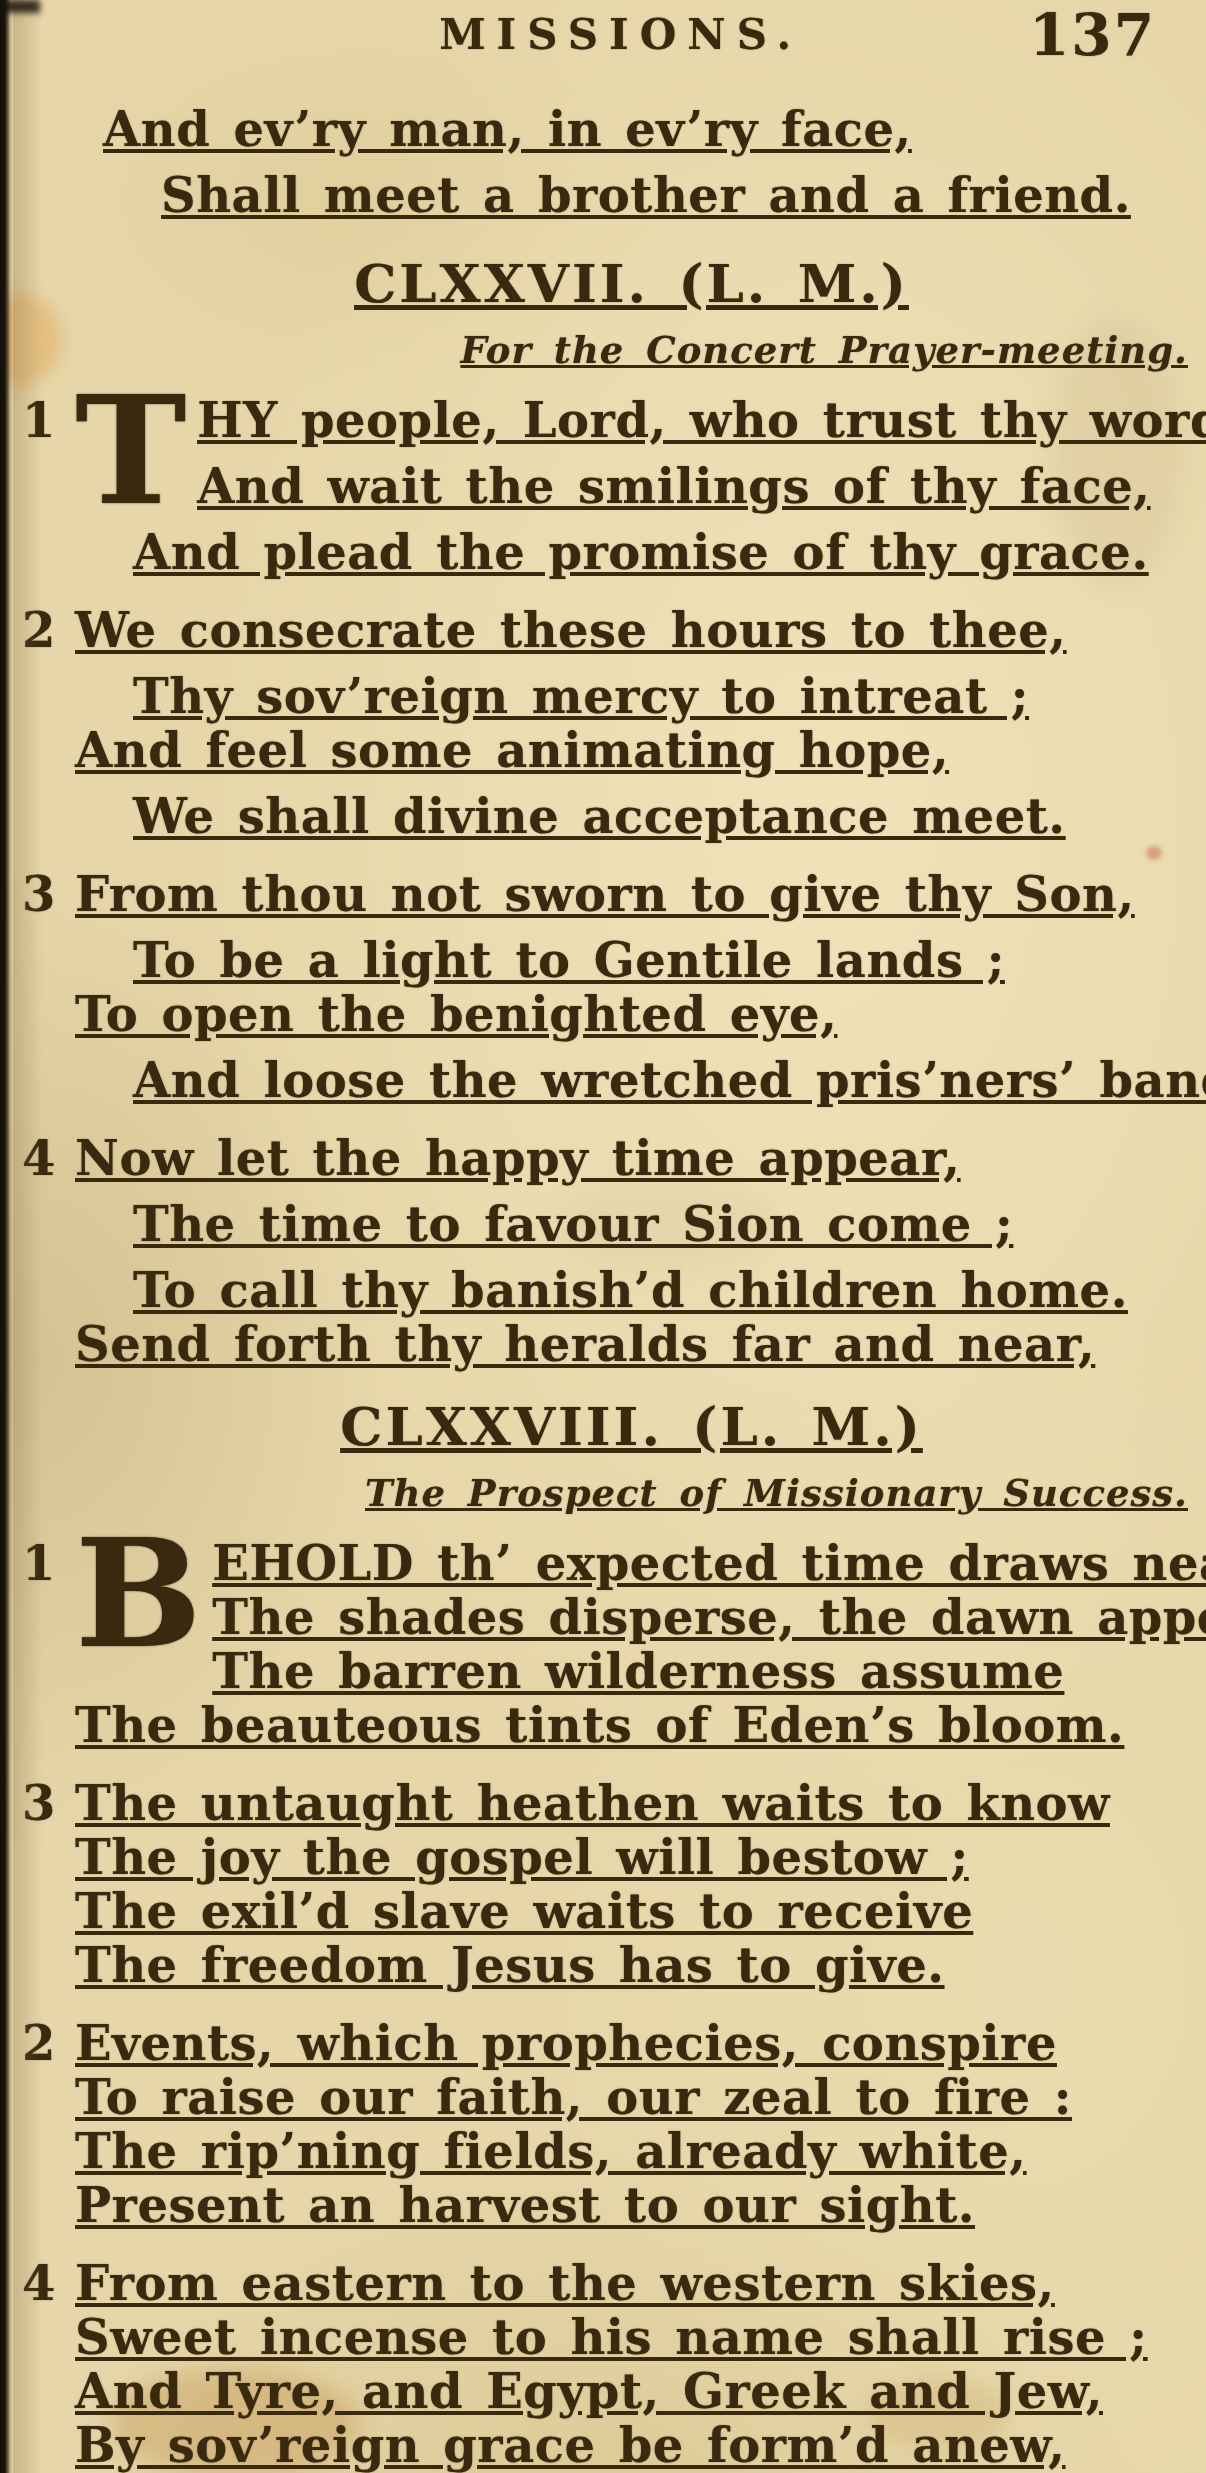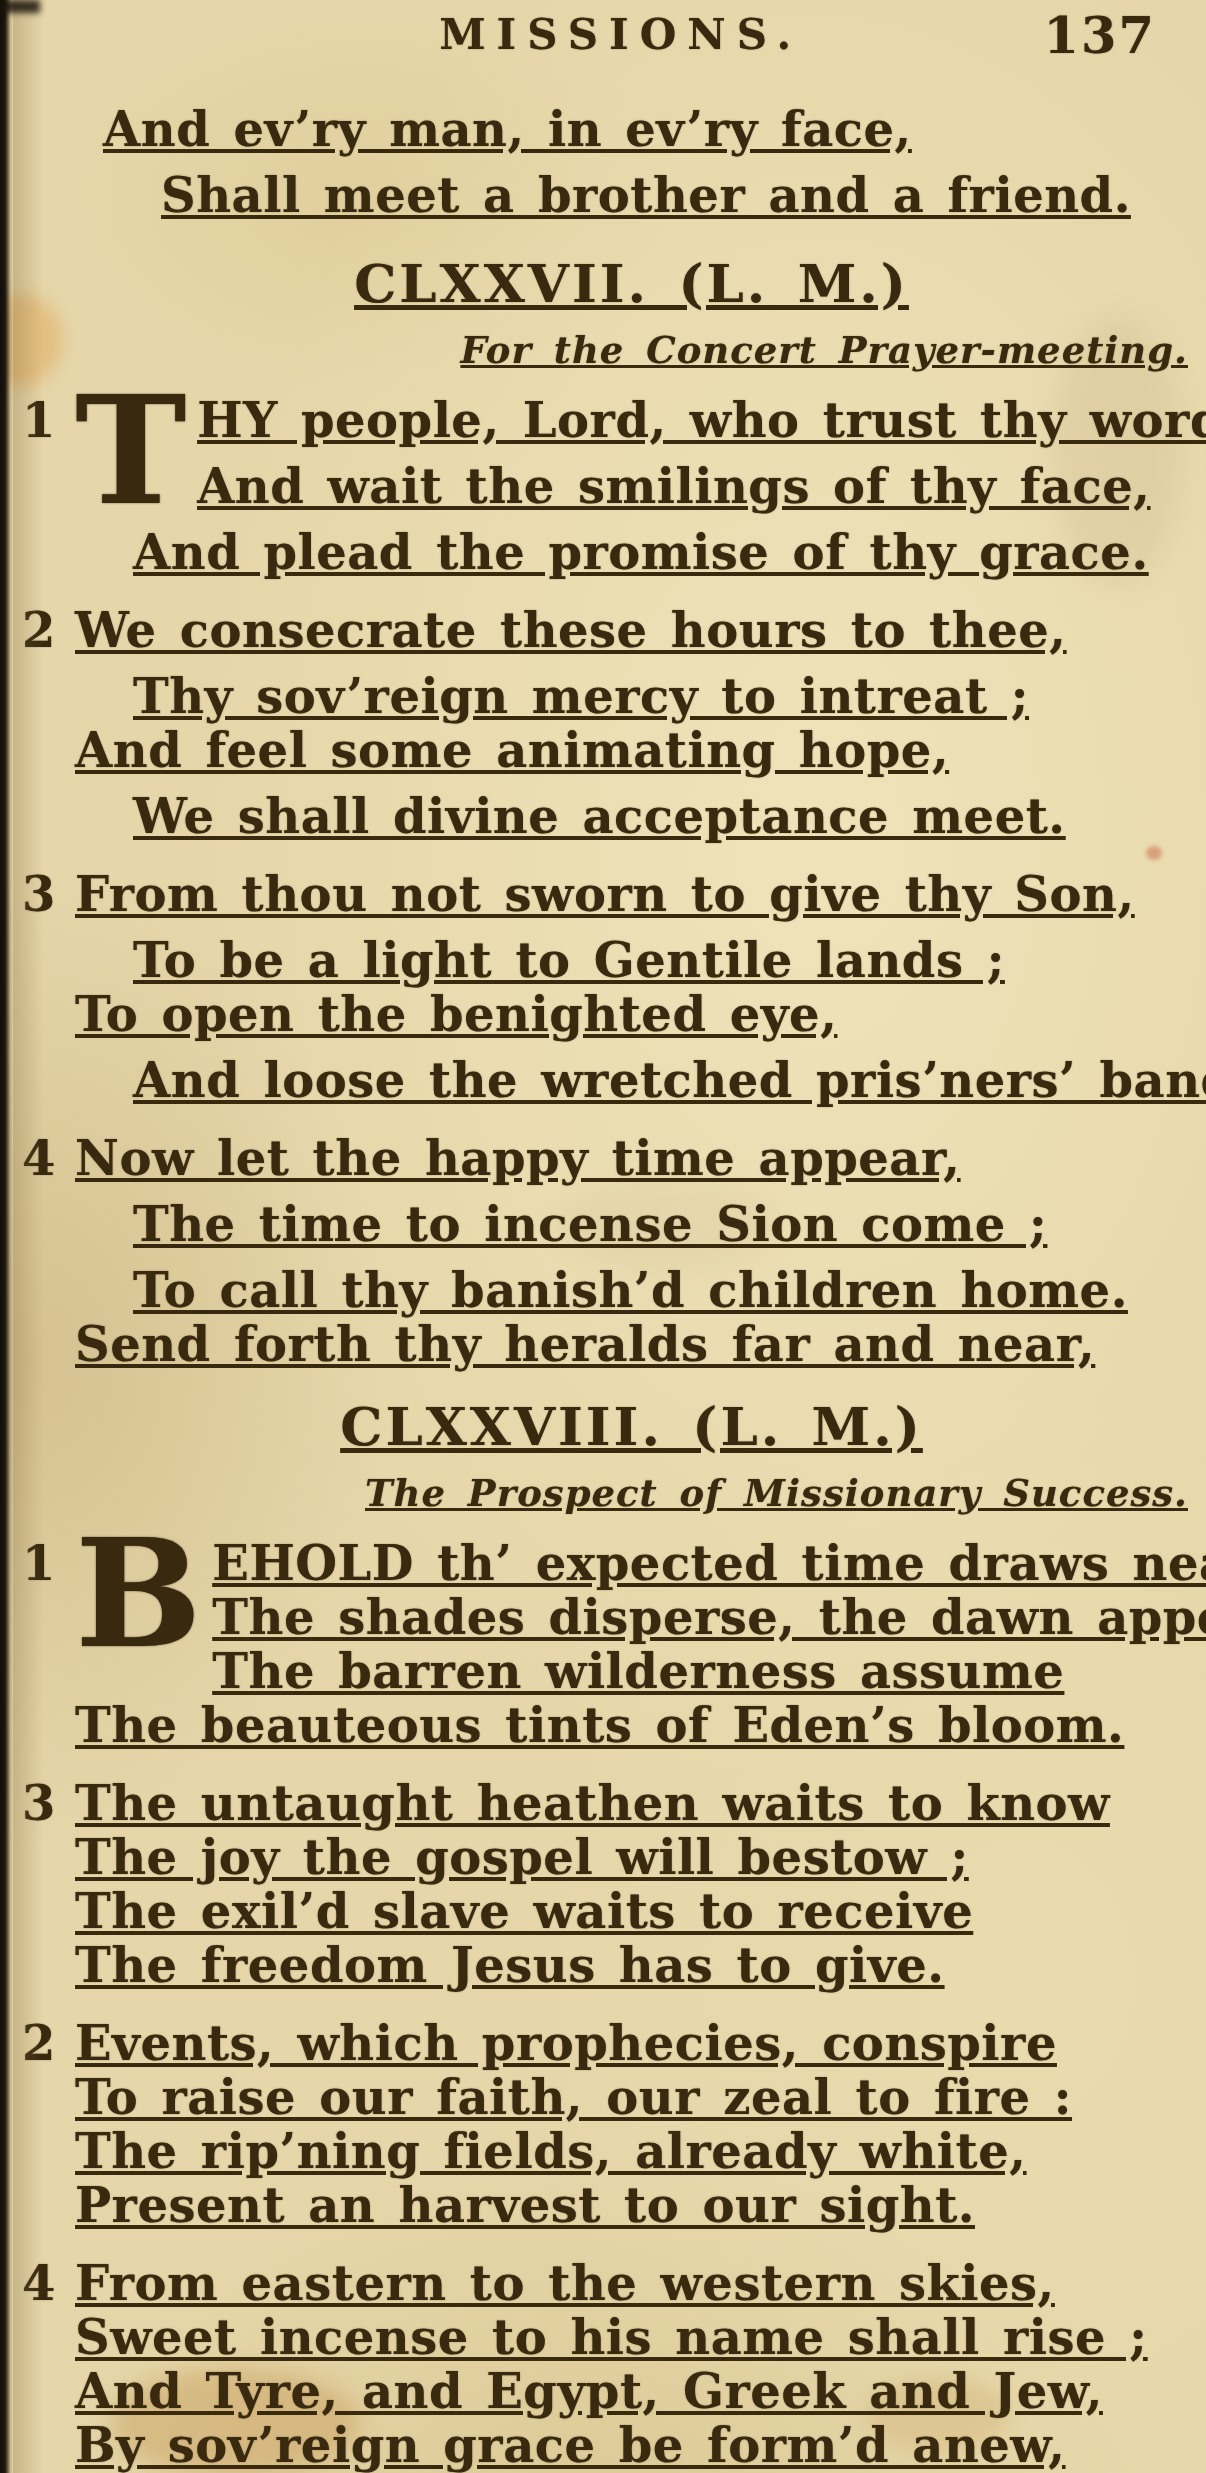--- a/index.html
+++ b/index.html
@@ -28,21 +28,21 @@
   .s5{left:1052px;top:316px;width:130px;height:270px;background:rgba(150,122,70,.1);filter:blur(13px);}
   .s6{left:560px;top:1180px;width:220px;height:90px;background:rgba(170,140,85,.08);filter:blur(12px);}
 
   .content{position:relative;z-index:3;padding:8px 18px 0 75px;
     font-size:48px;font-weight:bold;line-height:54px;
     letter-spacing:.5px;word-spacing:6px;
     text-shadow:0 0 1.4px rgba(56,41,15,.55);text-decoration:underline;}
   .pagehead{position:relative;height:56px;}
   .running-head{position:absolute;left:50%;transform:translateX(-53%);top:0;
     font-size:42px;letter-spacing:11px;font-weight:bold;}
-  .page-num{position:absolute;right:32px;top:0;font-size:51px;font-weight:bold;letter-spacing:2px;margin-left:43px;}
+  .page-num{position:absolute;right:32px;top:0;font-size:58px;font-weight:bold;letter-spacing:2px;margin-left:43px;}
 
   .carryover{margin:38px 0 0 28px;}
   .vline{white-space:nowrap;}
   .indent{padding-left:58px;margin-top:12px;}
 
   .hymn-heading{margin:30px 0 0;font-size:53px;line-height:62px;font-weight:bold;
     letter-spacing:3px;text-align:center;word-spacing:8px;}
   .hymn-178 .hymn-heading{margin-top:8px;}
   .hymn-subtitle{margin:13px 0 20px;font-size:37px;line-height:46px;font-style:italic;
     font-weight:bold;text-align:right;letter-spacing:1px;word-spacing:8px;}
@@ -100,21 +100,21 @@
       <span class="vnum">3</span>
       <div class="vline">From thou not sworn to give thy Son,</div>
       <div class="vline indent">To be a light to Gentile lands ;</div>
       <div class="vline">To open the benighted eye,</div>
       <div class="vline indent">And loose the wretched pris’ners’ bands?</div>
     </div>
 
     <div class="verse">
       <span class="vnum">4</span>
       <div class="vline">Now let the happy time appear,</div>
-      <div class="vline indent">The time to incense Sion come ;</div>
+      <div class="vline indent">The time to favour Sion come ;</div>
       <div class="vline indent">To call thy banish’d children home.</div>
       <div class="vline">Send forth thy heralds far and near,</div>
     </div>
   </section>
 
   <section class="hymn hymn-178">
     <h2 class="hymn-heading">CLXXVIII. (L. M.)</h2>
     <div class="hymn-subtitle">The Prospect of Missionary Success.</div>
 
     <div class="verse">

